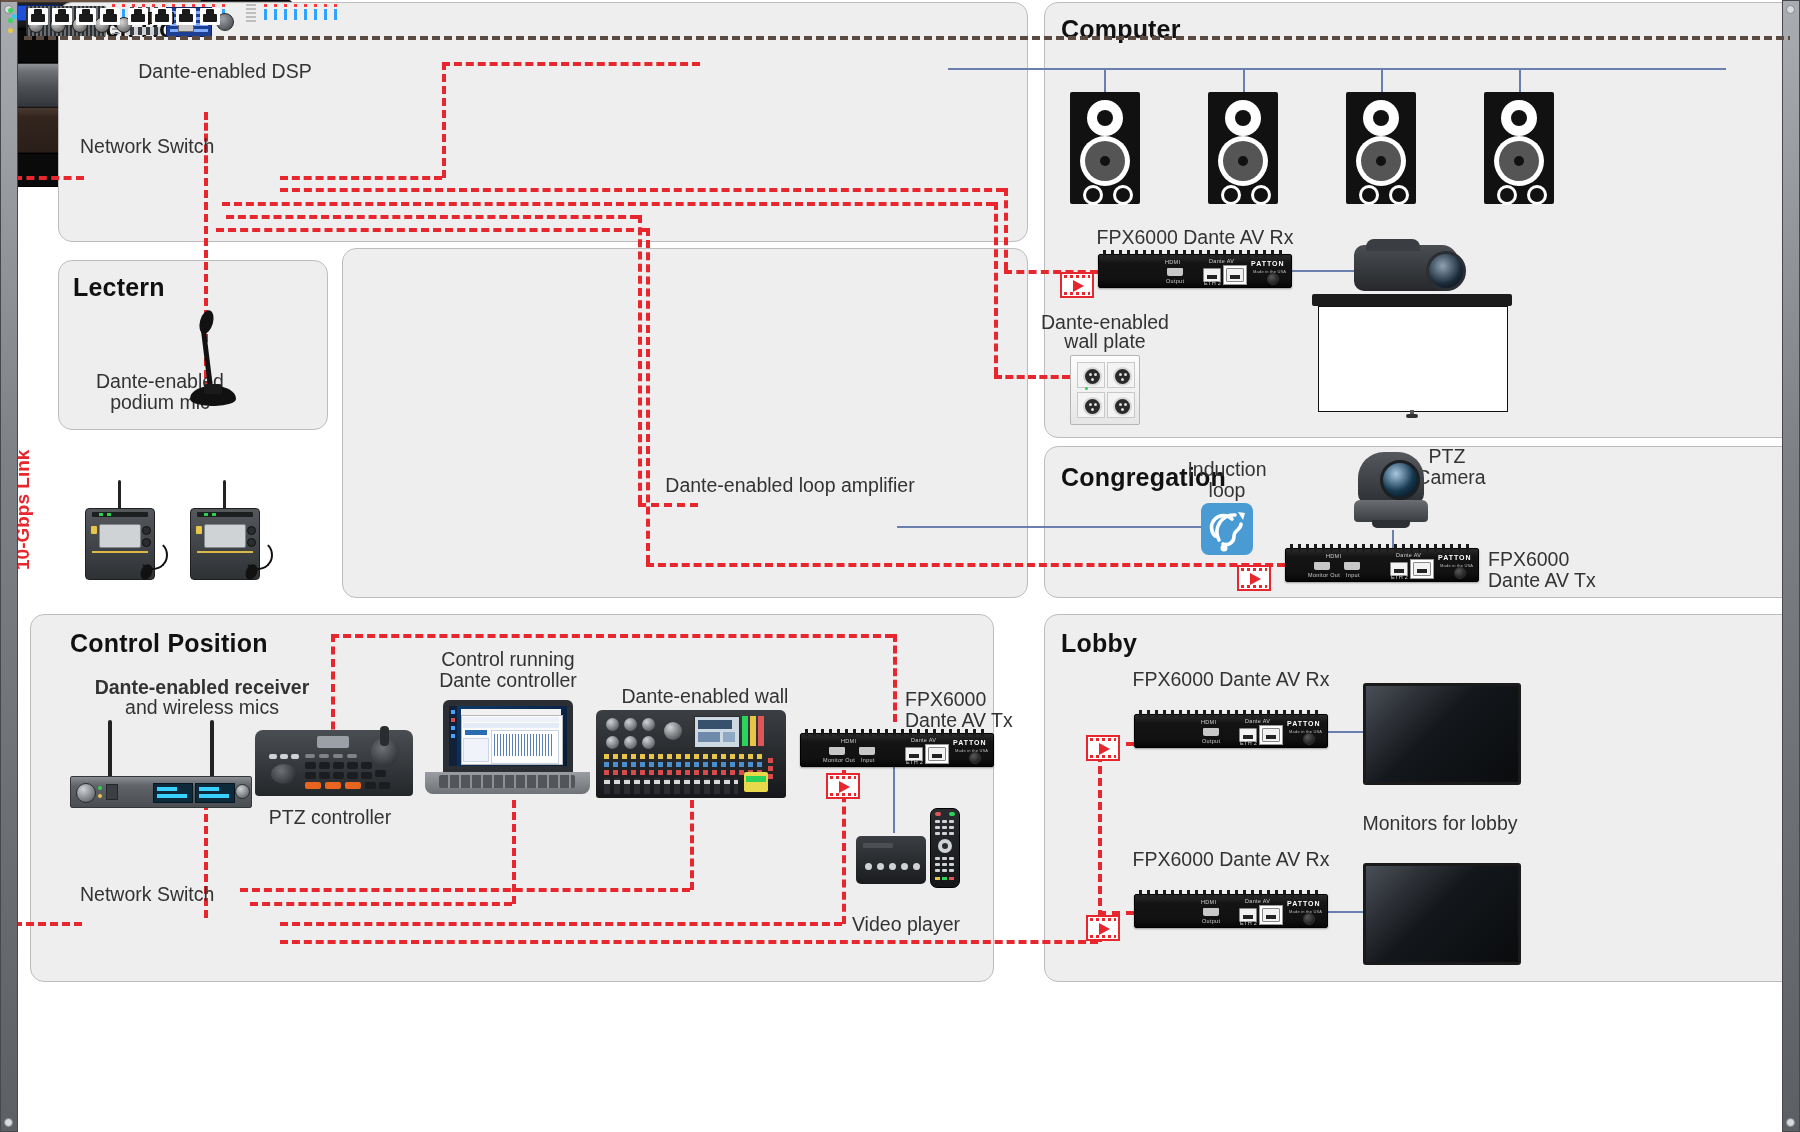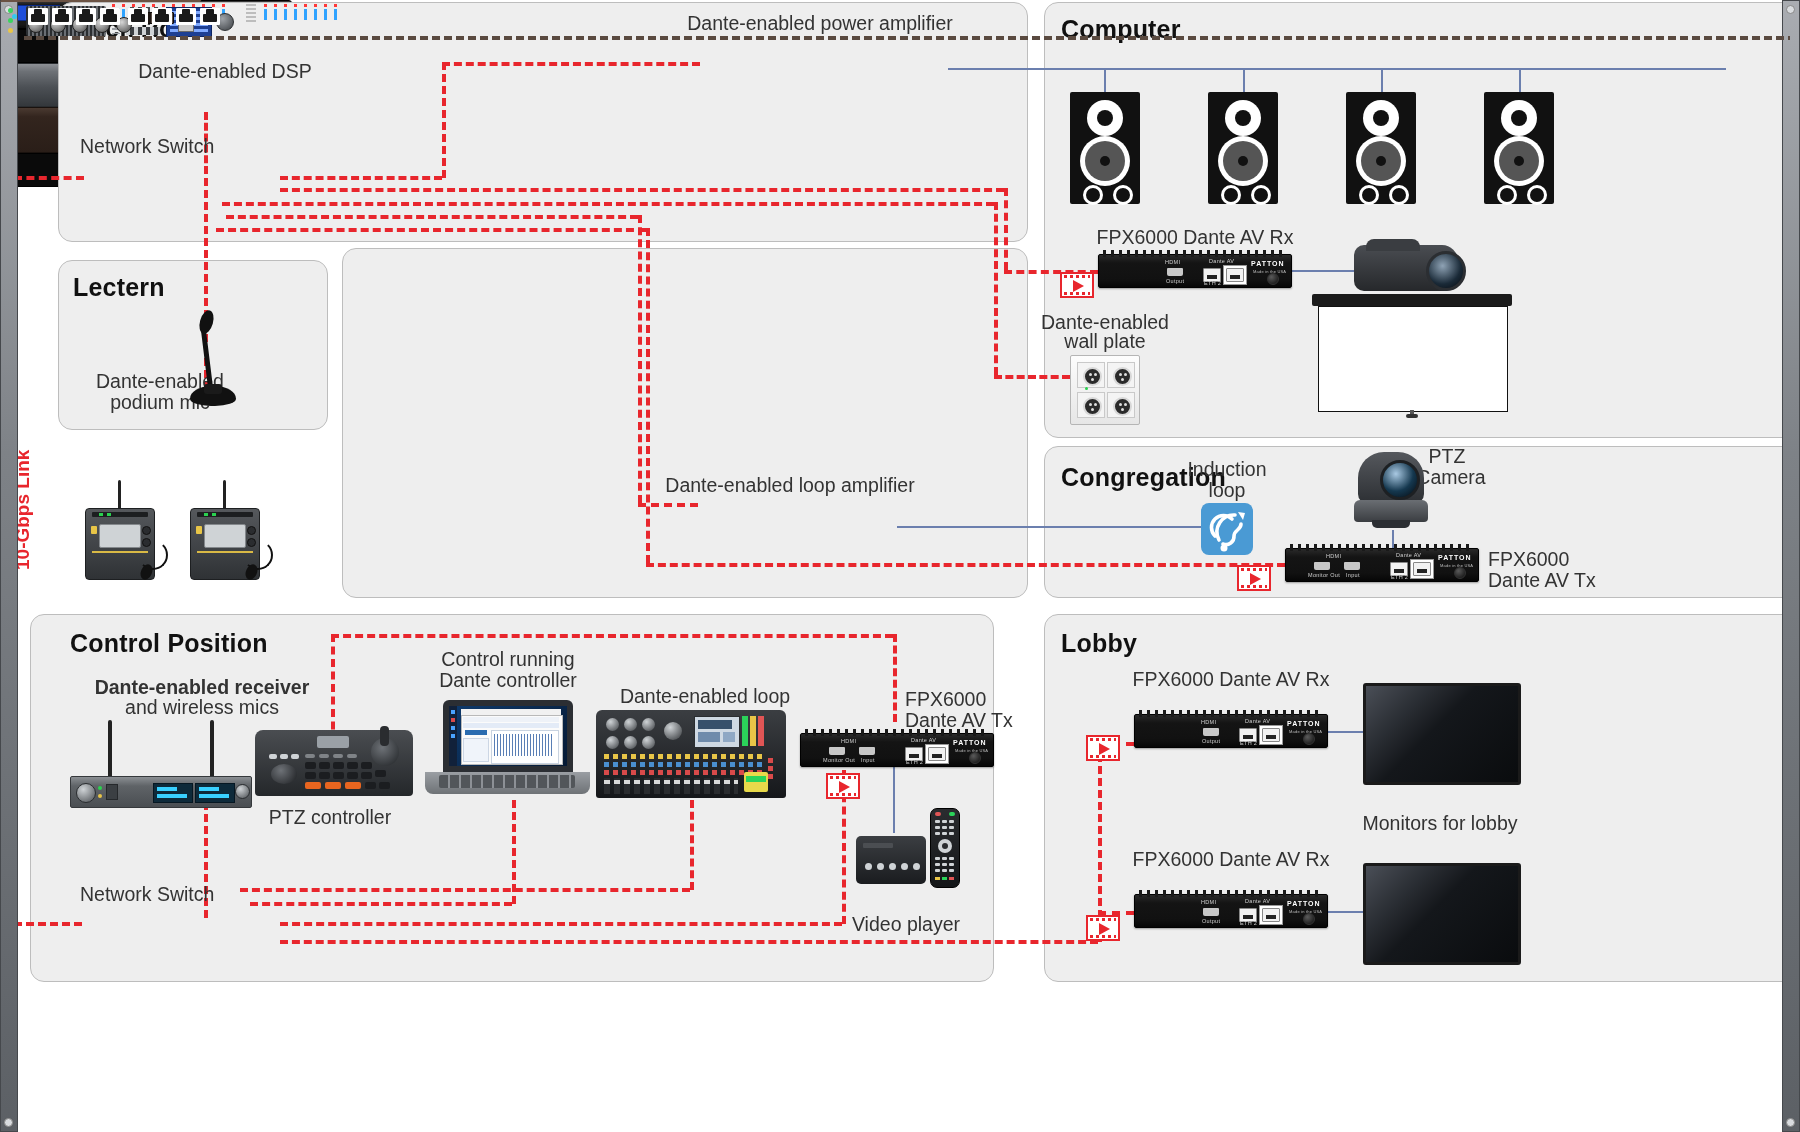--- a/index.html
+++ b/index.html
@@ -278,21 +278,20 @@
     <div class="port" style="left:28px;top:8px;width:20px;height:17px;"></div>
     <div class="port" style="left:52px;top:8px;width:20px;height:17px;"></div>
     <div class="port" style="left:76px;top:8px;width:20px;height:17px;"></div>
     <div class="port" style="left:100px;top:8px;width:20px;height:17px;"></div>
     <div class="port" style="left:128px;top:8px;width:20px;height:17px;"></div>
     <div class="port" style="left:152px;top:8px;width:20px;height:17px;"></div>
     <div class="port" style="left:176px;top:8px;width:20px;height:17px;"></div>
     <div class="port" style="left:200px;top:8px;width:20px;height:17px;"></div>
   </div>
 
-  <div class="lbl" style="left:640px;top:12px;width:360px;">Dante-enabled power amplifier</div>
   <div class="amp" style="left:700px;top:40px;width:248px;height:42px;">
     <div class="amp-ear" style="left:0;">
         <div class="amp-screw" style="left:3px;top:4px;"></div>
       <div class="amp-screw" style="left:3px;bottom:4px;"></div>
       </div>
     <div class="amp-ear" style="right:0;">
         <div class="amp-screw" style="left:3px;top:4px;"></div>
       <div class="amp-screw" style="left:3px;bottom:4px;"></div>
       </div>
     <div class="amp-vent" style="left:26px;top:6px;width:80px;height:30px;"></div>
@@ -603,21 +602,21 @@
         <div style="position:absolute;left:45px;top:28px;width:60px;height:22px;
                     background:repeating-linear-gradient(90deg,#5a7fb5 0 1px,transparent 1px 3px);"></div>
       </div>
     </div>
     <div class="lap-base" style="left:0;top:72px;width:165px;height:22px;">
       <div style="position:absolute;left:14px;top:3px;width:136px;height:13px;
                   background:repeating-linear-gradient(90deg,#52565a 0 9px,#8d9196 9px 11px);border-radius:2px;"></div>
     </div>
   </div>
 
-  <div class="lbl" style="left:575px;top:685px;width:260px;">Dante-enabled loop</div>
+  <div class="lbl" style="left:575px;top:685px;width:260px;">Dante-enabled wall</div>
   <div class="mix" style="left:596px;top:710px;width:190px;height:88px;">
     <div class="mx-lcd" style="left:98px;top:6px;width:44px;height:30px;">
       <div style="position:absolute;left:3px;top:3px;width:34px;height:9px;background:#37506b;"></div>
       <div style="position:absolute;left:3px;top:15px;width:22px;height:10px;background:#6f8bab;"></div>
       <div style="position:absolute;left:28px;top:15px;width:12px;height:10px;background:#8fa8c4;"></div>
     </div>
     <div style="position:absolute;left:146px;top:6px;width:6px;height:30px;background:#2bd35a;"></div>
     <div style="position:absolute;left:154px;top:6px;width:6px;height:30px;background:#e8c547;"></div>
     <div style="position:absolute;left:162px;top:6px;width:6px;height:30px;background:#e05555;"></div>
     <div class="mx-k" style="left:10px;top:8px;width:13px;height:13px;background:radial-gradient(circle at 35% 30%,#cfd3d6,#3a3d41);"></div>

